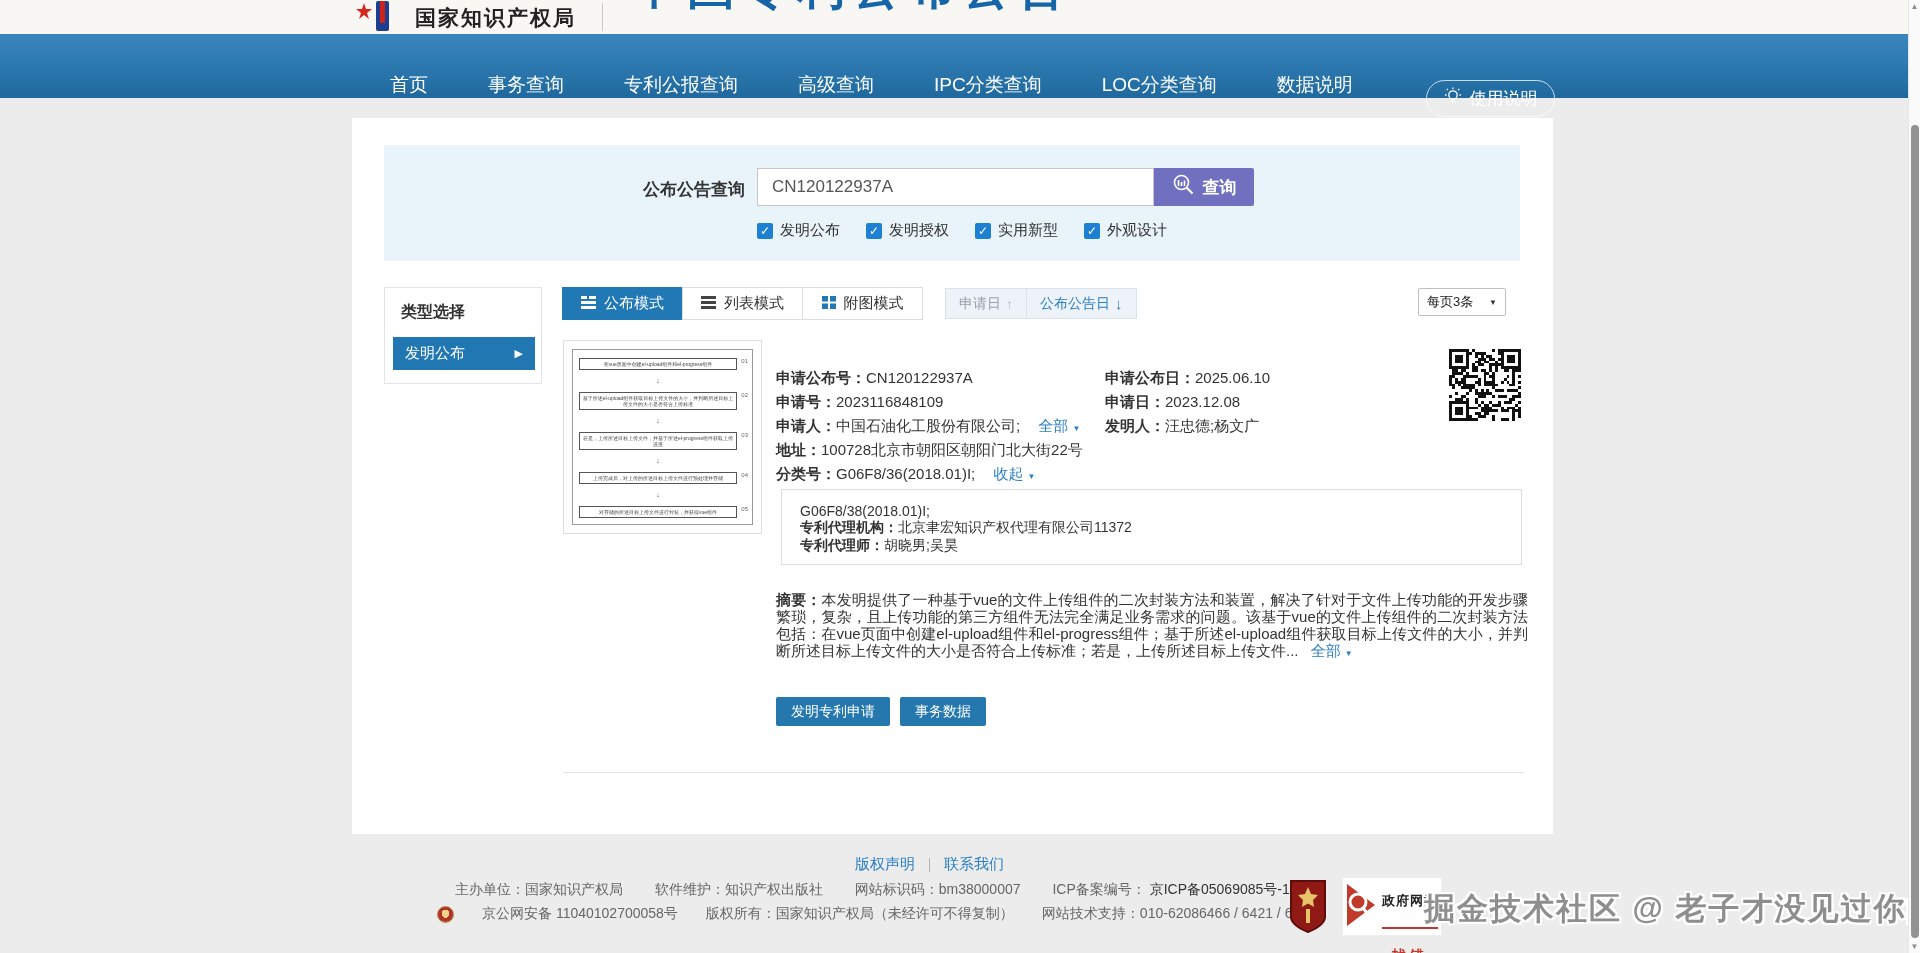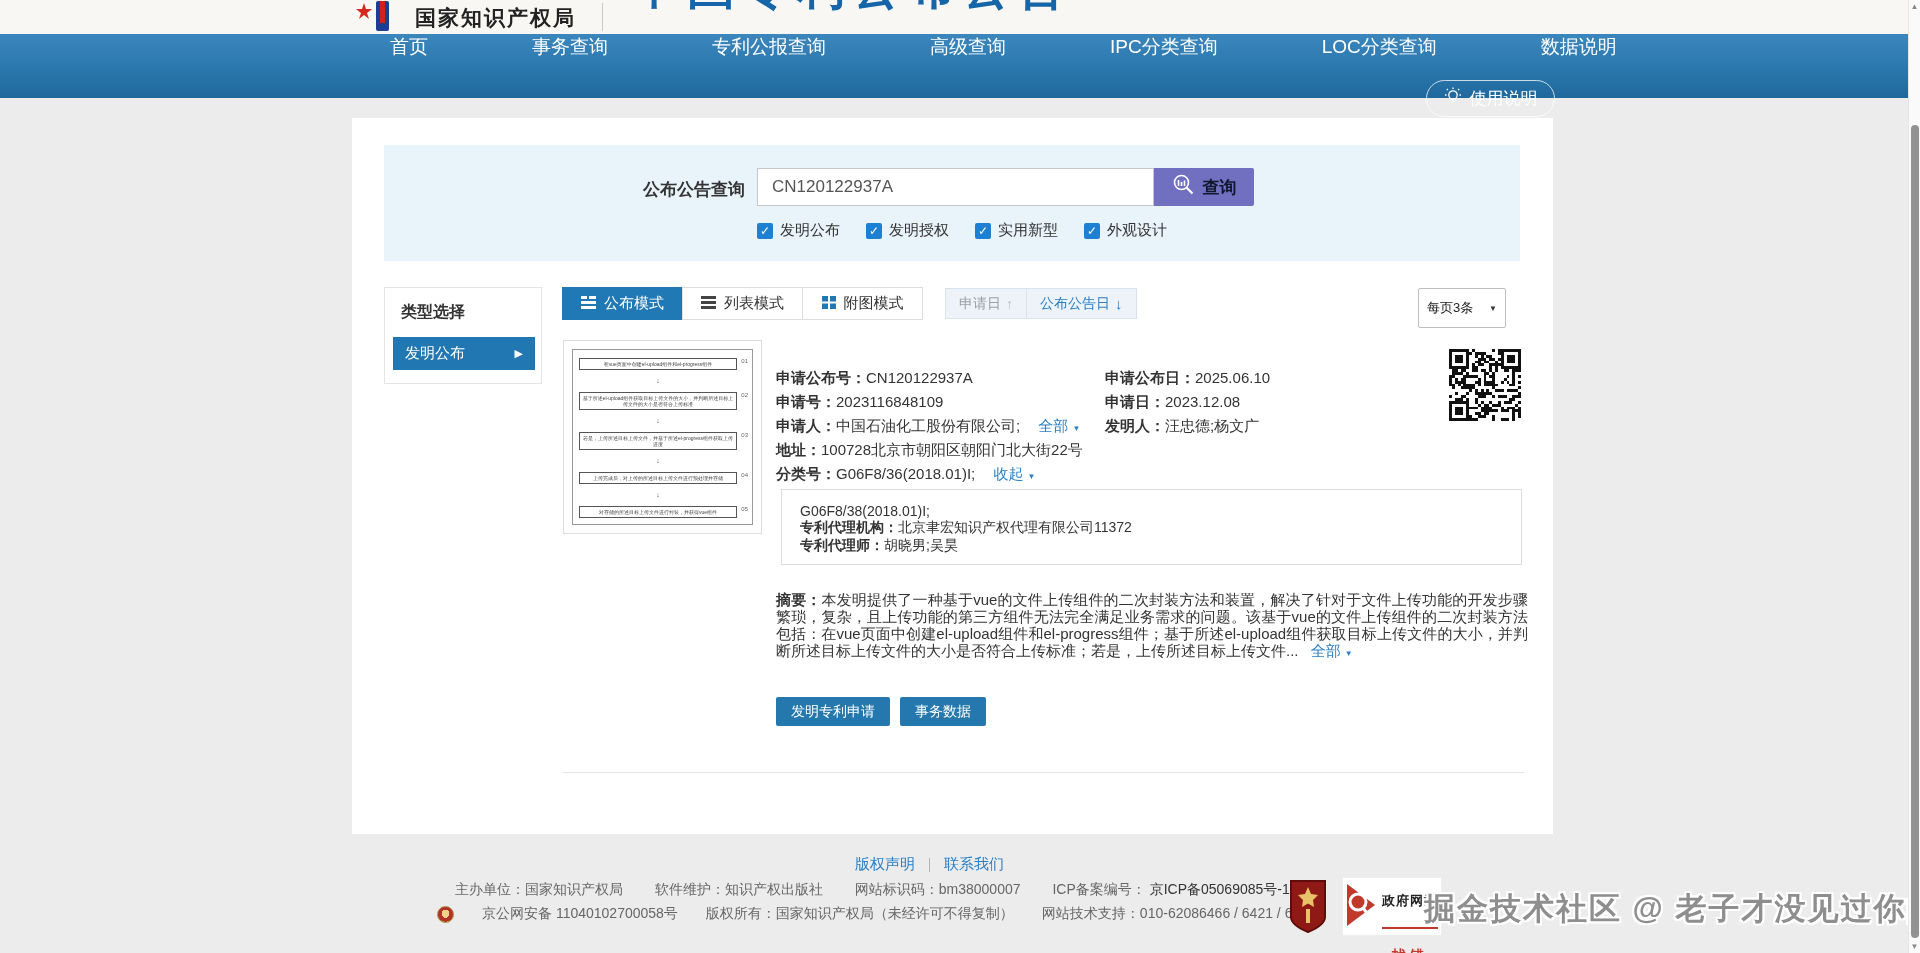--- a/index.html
+++ b/index.html
@@ -9,33 +9,33 @@
   
   .top-strip { position:absolute; left:0; top:0; width:1908px; height:34px; background:#f8f7f3; overflow:hidden; }
   .logo-mark { position:absolute; left:356px; top:1px; }
   .agency-name { position:absolute; left:415px; top:4px; font-size:21px; font-weight:bold; color:#222; letter-spacing:2px; }
   .logo-divider { position:absolute; left:602px; top:3px; width:1px; height:28px; background:#c9c9c9; }
   .site-title { position:absolute; left:632px; top:-37px; font-size:48px; line-height:48px; font-weight:bold; color:#1565a8; letter-spacing:7px; white-space:nowrap; }
 
   
   .navbar { position:absolute; left:0; top:34px; width:1908px; height:64px;
     background:linear-gradient(180deg,#3b87bd 0%, #2c79af 50%, #1f689d 100%); }
-  .nav-items { position:absolute; left:390px; top:0; height:64px; display:flex; align-items:flex-start; gap:104px; }
+  .nav-items { position:absolute; left:390px; top:0; height:64px; display:flex; align-items:flex-end; gap:60px; }
   .nav-item { color:#fff; font-size:19px; white-space:nowrap; cursor:pointer; }
   .nav-help { position:absolute; left:1426px; top:46px; width:129px; height:37px; border:1px solid rgba(255,255,255,.75);
     border-radius:19px; display:flex; align-items:center; justify-content:center; gap:8px; color:#fff; font-size:17px; cursor:pointer; }
 
   
   .card { position:absolute; left:352px; top:118px; width:1201px; height:716px; background:#fff; }
 
   .search-panel { position:absolute; left:32px; top:27px; width:1136px; height:116px; background:#e9f3fa; }
   .search-label { position:absolute; left:140px; top:33px; width:221px; text-align:right; font-size:17px; font-weight:bold; color:#333; }
   .search-input { position:absolute; left:373px; top:23px; width:397px; height:38px; border:1px solid #c6c6c6; background:#fff;
     font-size:17px; color:#555; padding-left:14px; font-family:"Liberation Sans",sans-serif; outline:none; }
-  .search-btn { position:absolute; left:770px; top:23px; width:100px; height:38px; background:#716fc0; border:none; color:#0f172a;
+  .search-btn { position:absolute; left:770px; top:23px; width:100px; height:38px; background:#716fc0; border:none; color:#ffffff;
     font-size:17px; font-weight:bold; display:flex; align-items:center; justify-content:center; gap:8px; cursor:pointer; border-radius:0 2px 2px 0; }
   .checks { position:absolute; left:373px; top:76px; display:flex; gap:26px; }
   .check { display:flex; align-items:center; gap:7px; font-size:15px; color:#333; cursor:pointer; }
   .checkbox { width:16px; height:16px; background:#1e80d2; border-radius:2px; color:#fff; font-size:12px; line-height:16px; text-align:center; }
 
   .sidebar { position:absolute; left:32px; top:169px; width:158px; height:97px; background:#fff; border:1px solid #e4e4e4; }
   .sidebar-title { padding:14px 0 0 16px; font-size:16px; font-weight:bold; color:#333; }
   .sidebar-btn { position:absolute; left:8px; top:49px; width:142px; height:33px; background:#2177b1; color:#fff; font-size:15px;
     display:flex; align-items:center; justify-content:space-between; padding:0 12px; cursor:pointer; }
   .sidebar-btn .arr { font-size:11px; }
@@ -45,21 +45,21 @@
     display:flex; align-items:center; justify-content:center; gap:8px; margin-left:-1px; cursor:pointer; }
   .tab.active { background:#2078b4; border-color:#2078b4; color:#fff; }
 
   .sort-group { position:absolute; left:593px; top:170px; height:31px; display:flex; background:#edf3f9; border:1px solid #d8e3ee; }
   .sort-item { display:flex; align-items:center; gap:5px; padding:0 13px; font-size:14px; color:#9aa0a6; cursor:pointer; }
   .sort-item + .sort-item { border-left:1px solid #d8e3ee; }
   .sort-item.active { color:#2b7fc4; }
   .arrow-up { font-size:14px; color:#b7bec6; }
   .arrow-down { font-size:15px; color:#2b7fc4; font-weight:bold; }
 
-  .page-size { position:absolute; left:1066px; top:170px; width:88px; height:40px; border:1px solid #bfbfbf; background:#fff;
+  .page-size { position:absolute; left:1066px; top:170px; width:88px; height:28px; border:1px solid #bfbfbf; background:#fff;
     border-radius:2px; font-size:13px; color:#222; display:flex; align-items:center; justify-content:space-between; padding:0 8px; cursor:pointer; }
   .page-size .caret { font-size:8px; color:#333; }
 
   
   .thumb { position:absolute; left:211px; top:222px; width:199px; height:194px; border:1px solid #ddd; background:#fff; }
   .fc { position:absolute; left:8px; top:8px; right:8px; bottom:8px; border:1px solid #999; padding:8px 4px 6px 6px;
     display:flex; flex-direction:column; justify-content:space-between; }
   .fc-step { display:flex; align-items:flex-start; }
   .fc-box { flex:1; border:1px solid #555; color:#444; font-size:5px; line-height:6px; text-align:center; padding:2px 2px; }
   .fc-num { width:11px; font-size:6px; color:#666; text-align:right; }

